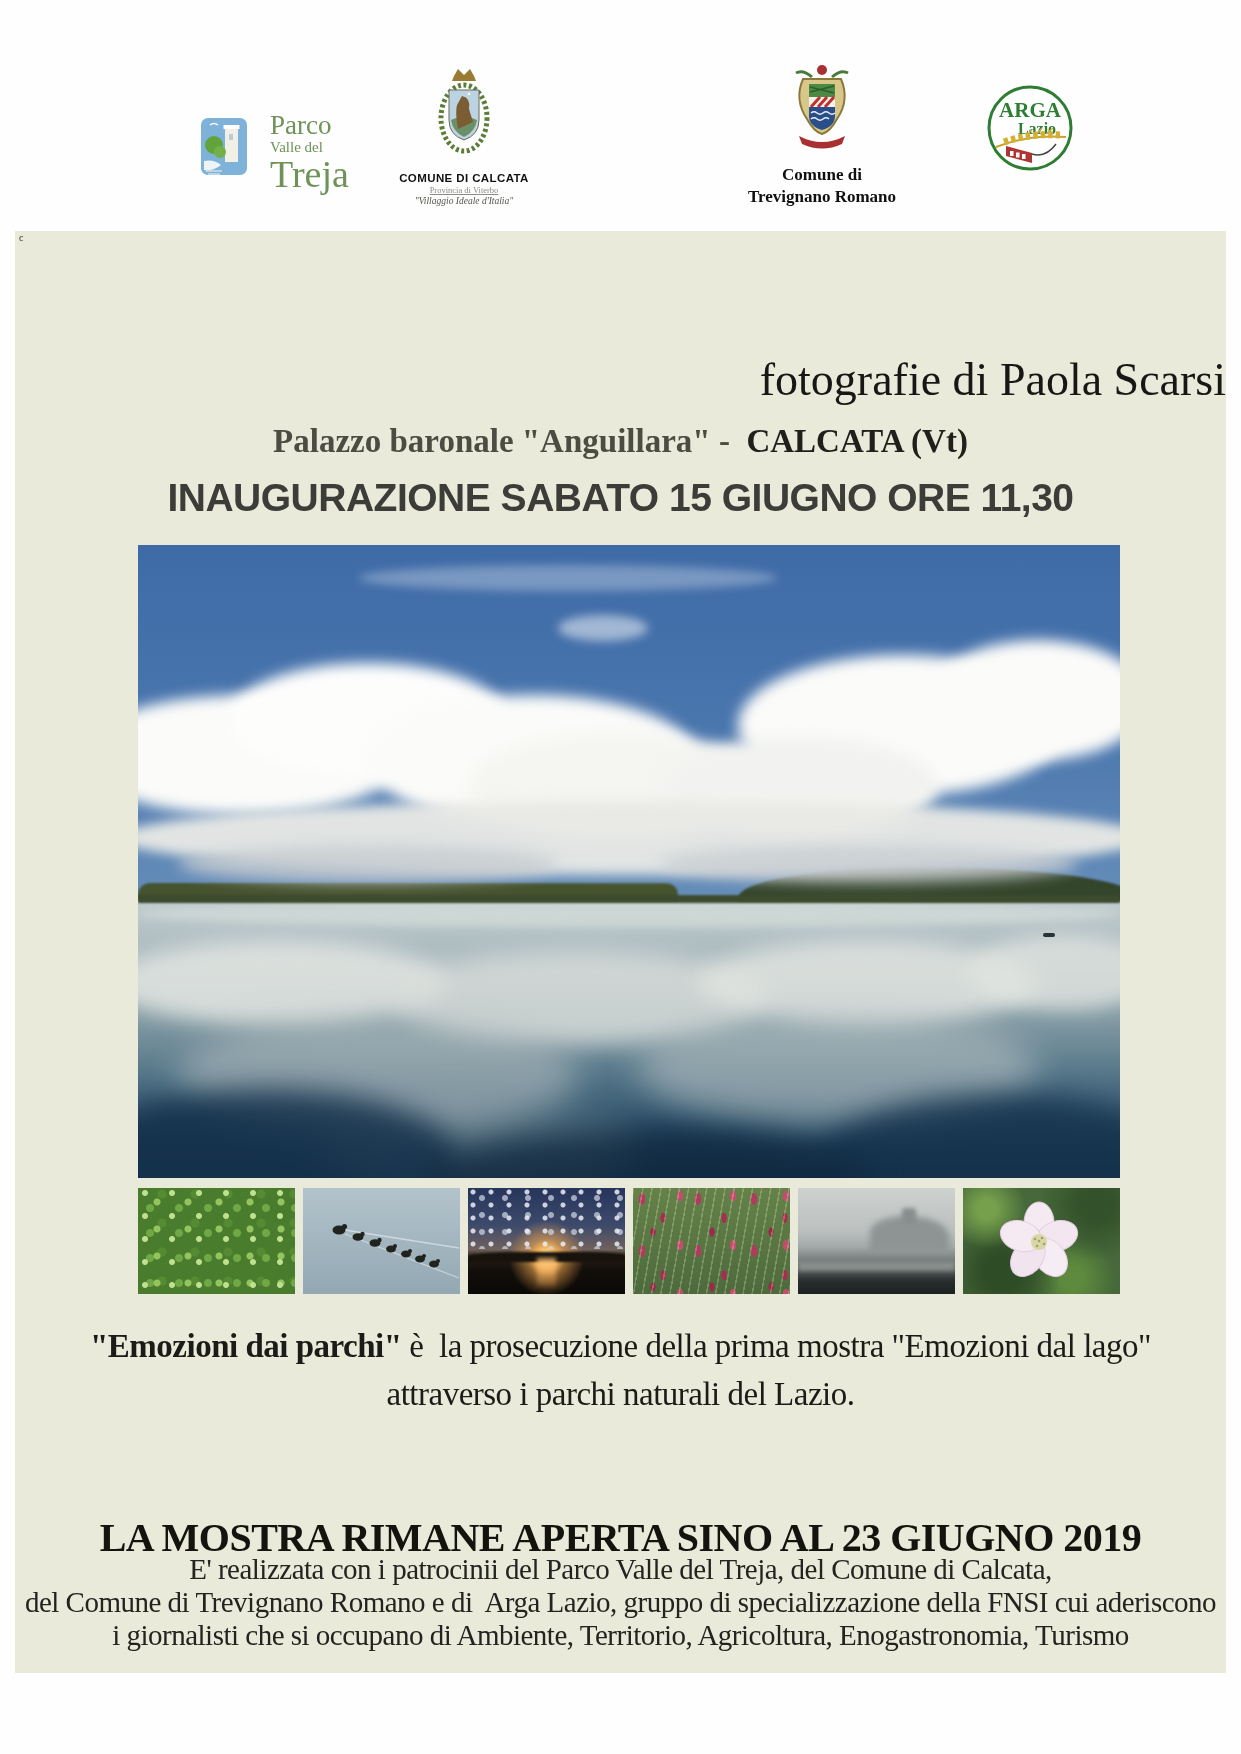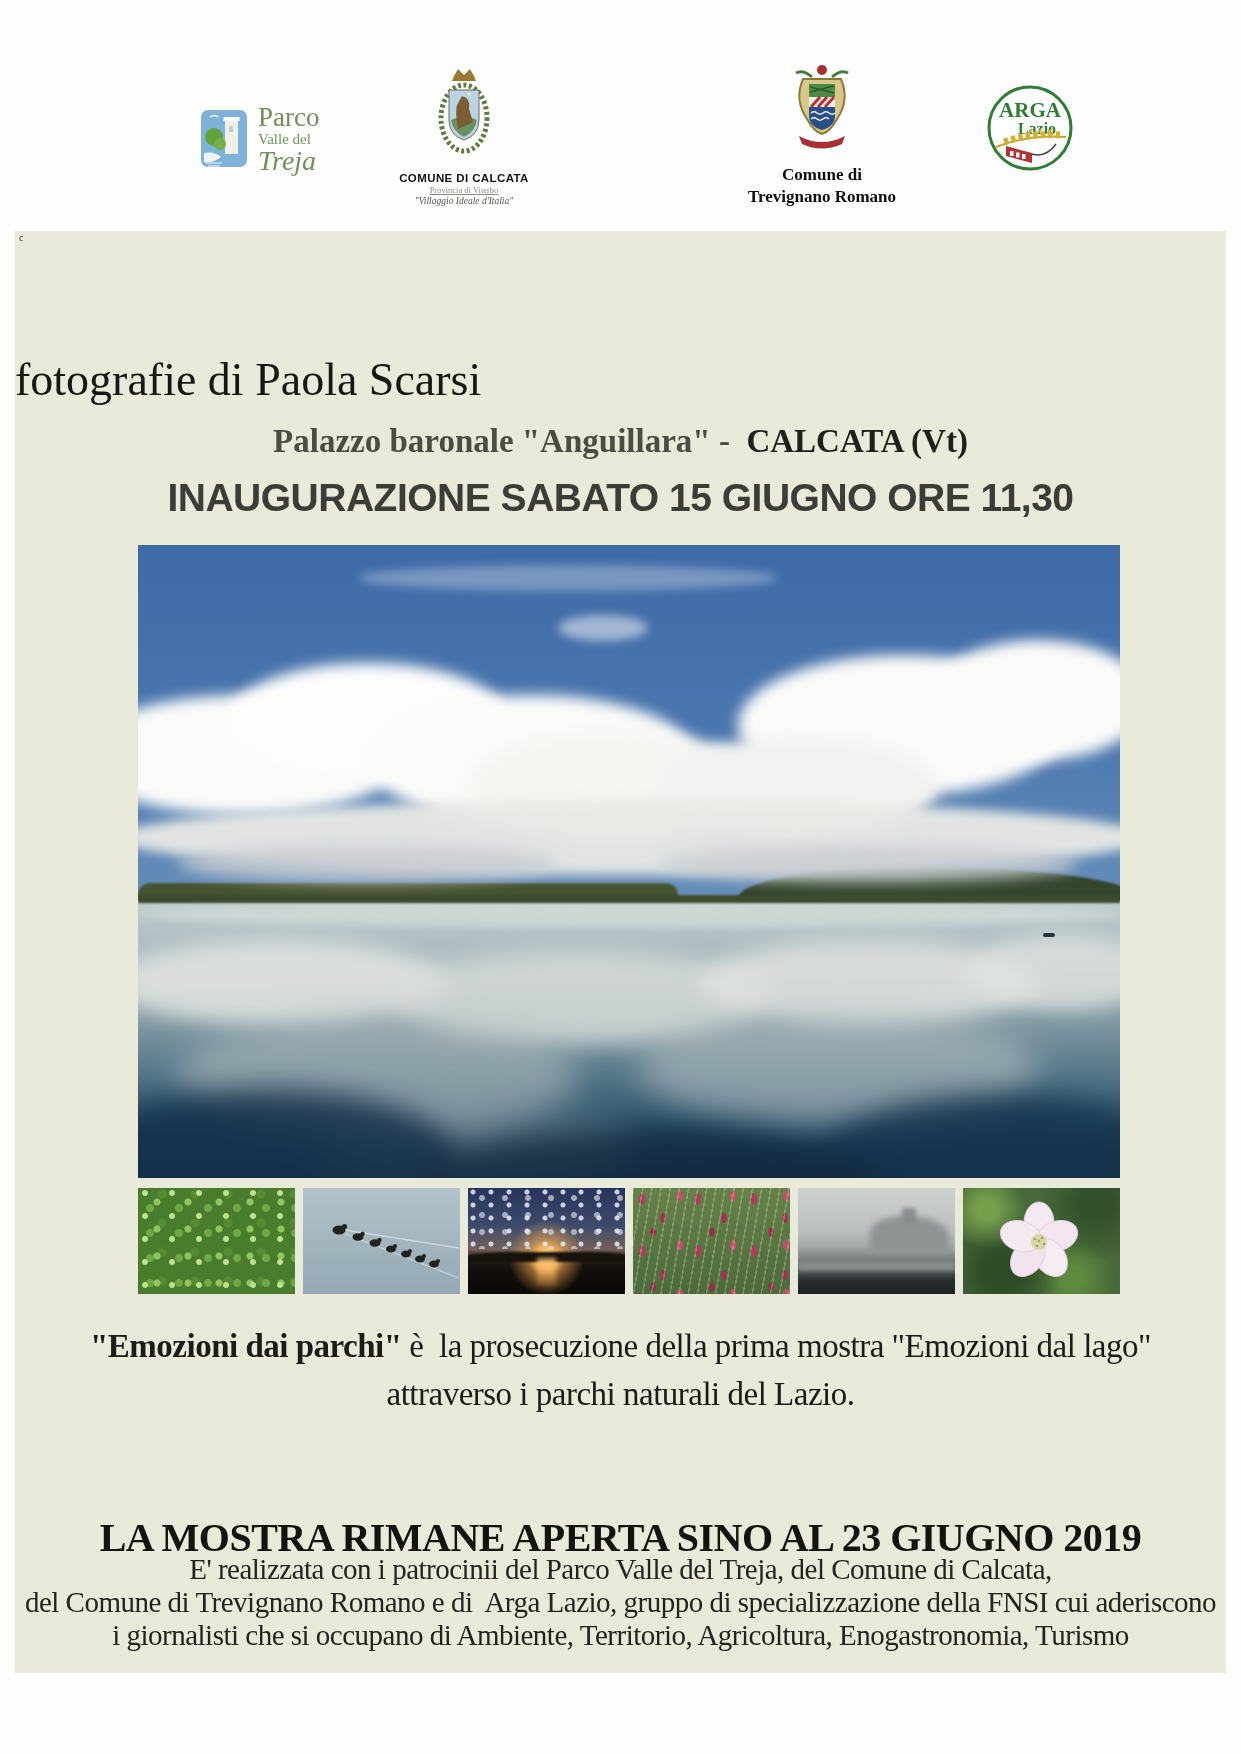--- a/index.html
+++ b/index.html
@@ -1,43 +1,43 @@
 <!DOCTYPE html>
 <html><head>
 <meta charset="utf-8">
 <style>
   html,body{margin:0;padding:0;background:#fff;}
   .page{position:relative;width:1241px;height:1754px;background:#fefefe;overflow:hidden;
         font-family:"Liberation Serif",serif;color:#1b1b17;}
 
   
   .logo{position:absolute;}
-  #logo-parco{left:200px;top:104px;display:flex;gap:8px;}
+  #logo-parco{left:200px;top:112px;display:flex;gap:20px;}
   .parco-text{color:#6e9258;line-height:1.02;}
   .parco-l1{font-size:27px;}
   .parco-l2{font-size:15px;}
-  .parco-l3{font-size:28px;font-style:italic;}
+  .parco-l3{font-size:38px;}
 
   #logo-calcata{left:398px;top:66px;width:132px;text-align:center;}
   .calcata-name{font-family:"Liberation Sans",sans-serif;font-weight:bold;font-size:11.5px;color:#111;letter-spacing:.4px;margin-top:2px;}
   .calcata-prov{font-size:8.5px;color:#8c8c84;margin-top:1px;text-decoration:underline;}
   .calcata-motto{font-size:9.5px;font-style:italic;color:#55554c;margin-top:1px;}
 
   #logo-trevignano{left:742px;top:62px;width:160px;text-align:center;}
   .trevignano-caption{font-weight:bold;font-size:17px;color:#101010;line-height:1.3;margin-top:3px;}
 
   #logo-arga{left:986px;top:84px;}
 
   
   .poster-body{position:absolute;left:15px;top:231px;width:1211px;height:1442px;background:#e9ead9;}
   .corner-mark{position:absolute;left:4px;top:1px;font-size:10px;color:#333;}
 
   .title{position:absolute;top:14px;left:0;width:100%;text-align:center;
          font-weight:bold;font-size:80px;line-height:1.05;color:#0d0d0b;letter-spacing:1px;white-space:pre;}
-  .subtitle{position:absolute;top:122px;left:0;width:100%;text-align:left;
+  .subtitle{position:absolute;top:122px;left:0;width:100%;text-align:right;
          font-size:46px;color:#171715;white-space:pre;}
   .venue{position:absolute;top:192px;left:0;width:100%;text-align:center;
          font-weight:bold;font-size:33px;white-space:pre;}
   .venue-plain{color:#4c4c43;}
   .venue-strong{color:#1f1f1b;}
   .opening{position:absolute;top:245px;left:0;width:100%;text-align:center;
          font-family:"Liberation Sans",sans-serif;font-weight:bold;font-size:39px;
          color:#3c3c38;letter-spacing:-.5px;white-space:pre;}
 
   

